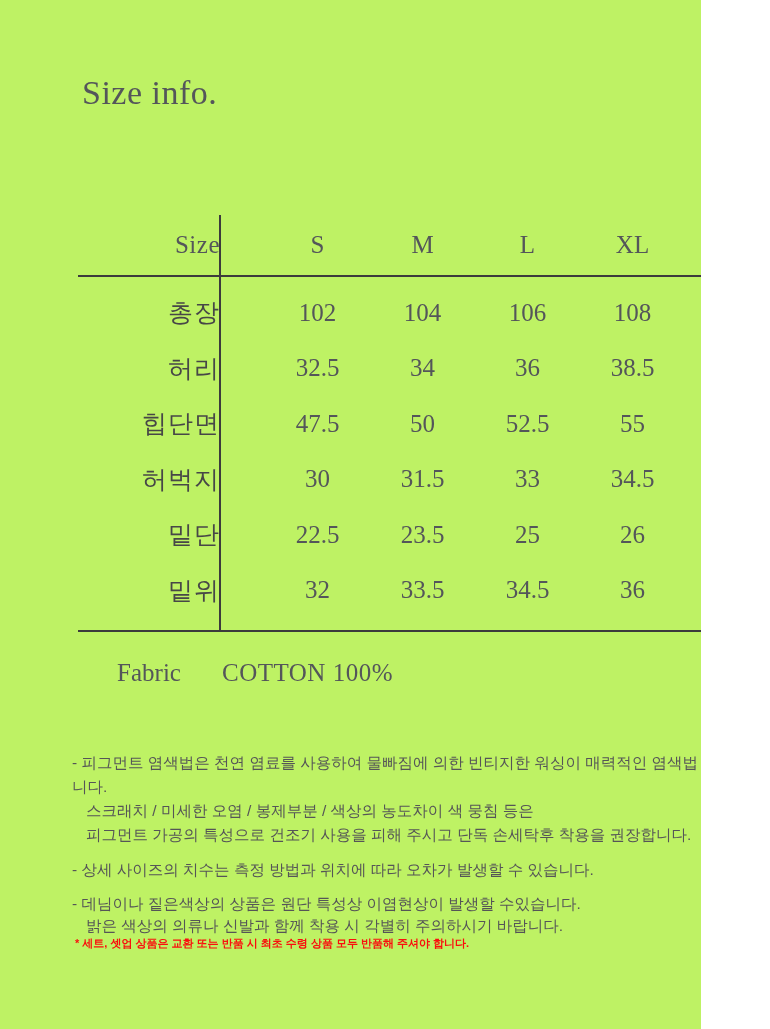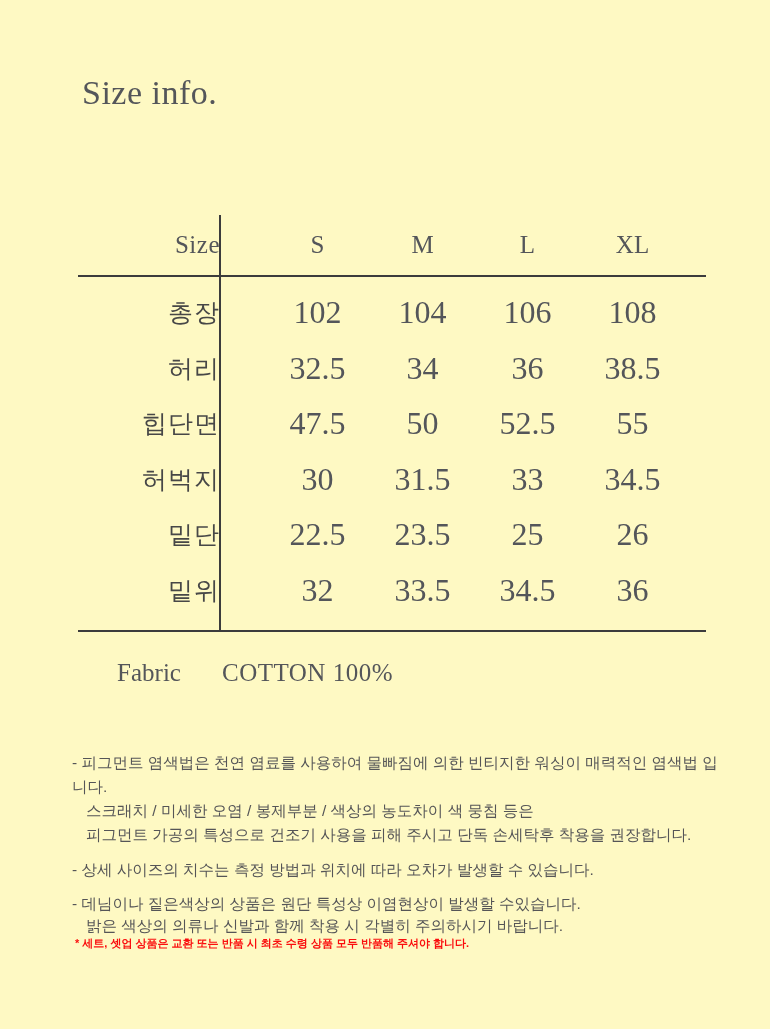--- a/index.html
+++ b/index.html
@@ -1,21 +1,21 @@
 <!DOCTYPE html>
 <html><head>
 <meta charset="utf-8">
 <style>
   * { margin: 0; padding: 0; box-sizing: border-box; }
   html, body { background: #ffffff; }
   .page {
     position: relative;
-    width: 770px;
+    width: 701px;
     height: 1029px;
-    background: #fef9c3;
+    background: #bef264;
     overflow: hidden;
     font-family: "Liberation Sans", "DejaVu Sans", sans-serif;
   }
   .serif { font-family: "Liberation Serif", "DejaVu Serif", serif; }
 
   .page-title {
     position: absolute;
     left: 82px;
     top: 74px;
     font-size: 34px;
@@ -55,21 +55,21 @@
     font-family: "Liberation Serif", "DejaVu Serif", serif;
     font-size: 25px;
     color: #54565a;
     letter-spacing: 0.5px;
   }
   .t-spacer { width: 45px; }
   .t-cell {
     width: 105px;
     text-align: center;
     font-family: "Liberation Serif", "DejaVu Serif", serif;
-    font-size: 32px;
+    font-size: 25px;
     color: #54565a;
   }
   .t-header .t-cell { font-size: 25px; }
 
   
   .fabric-row {
     position: absolute;
     left: 78px;
     top: 659px;
     display: flex;

